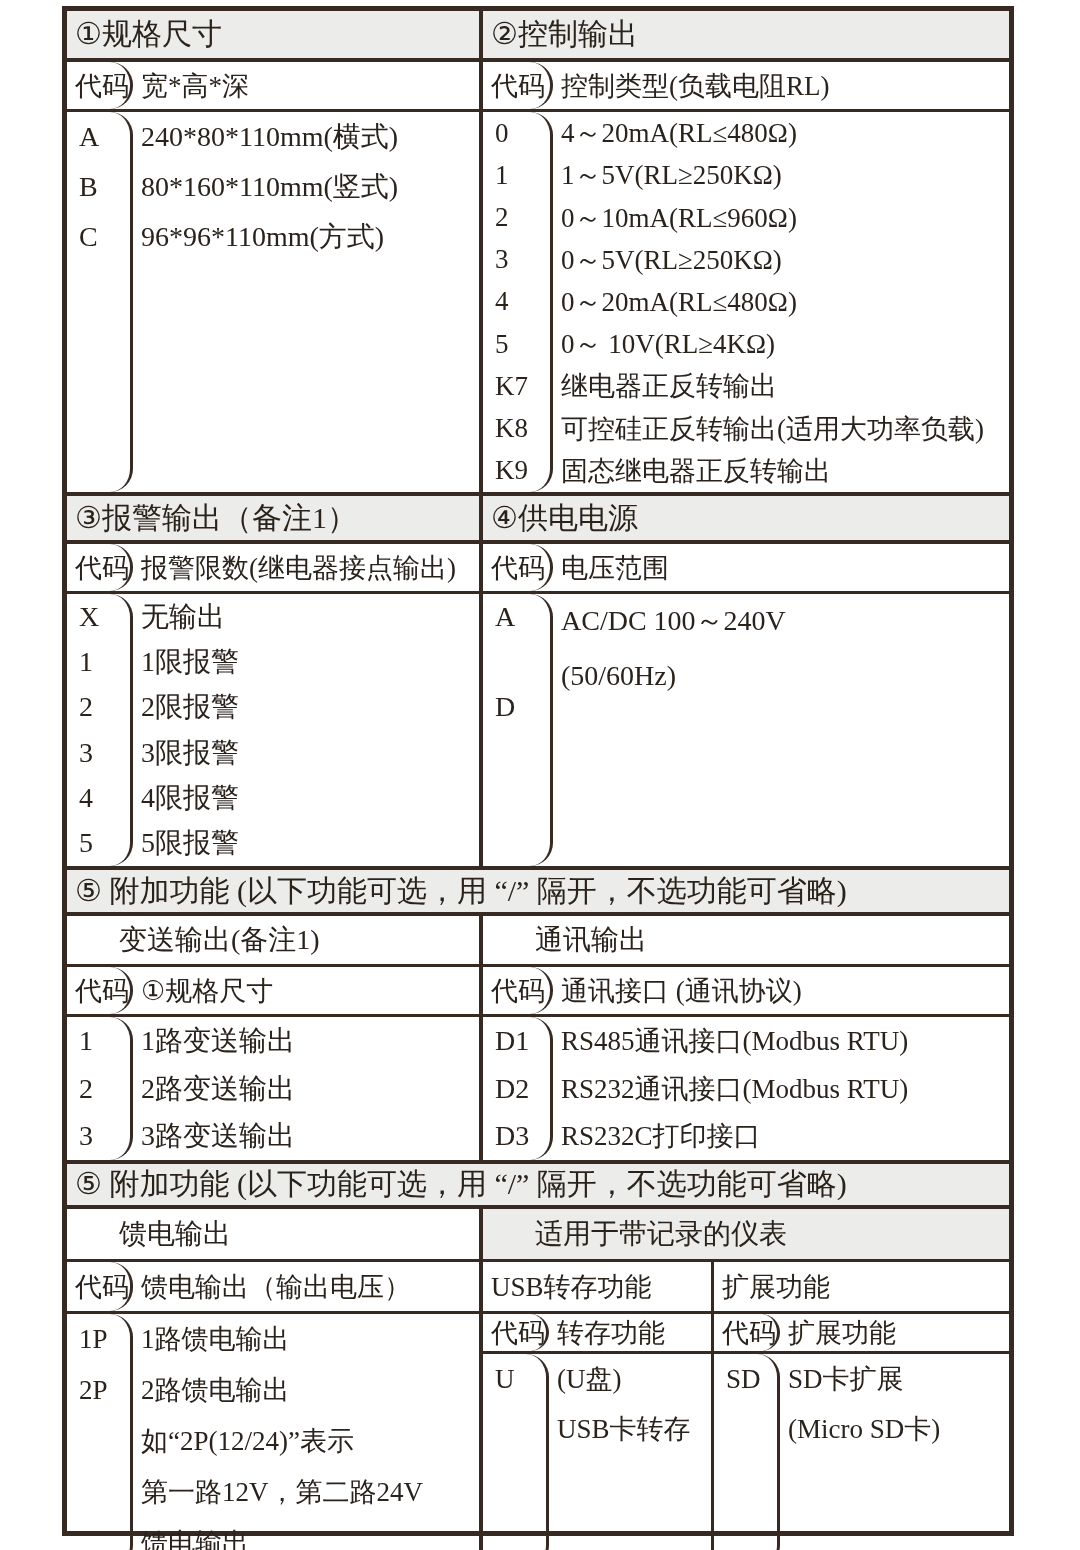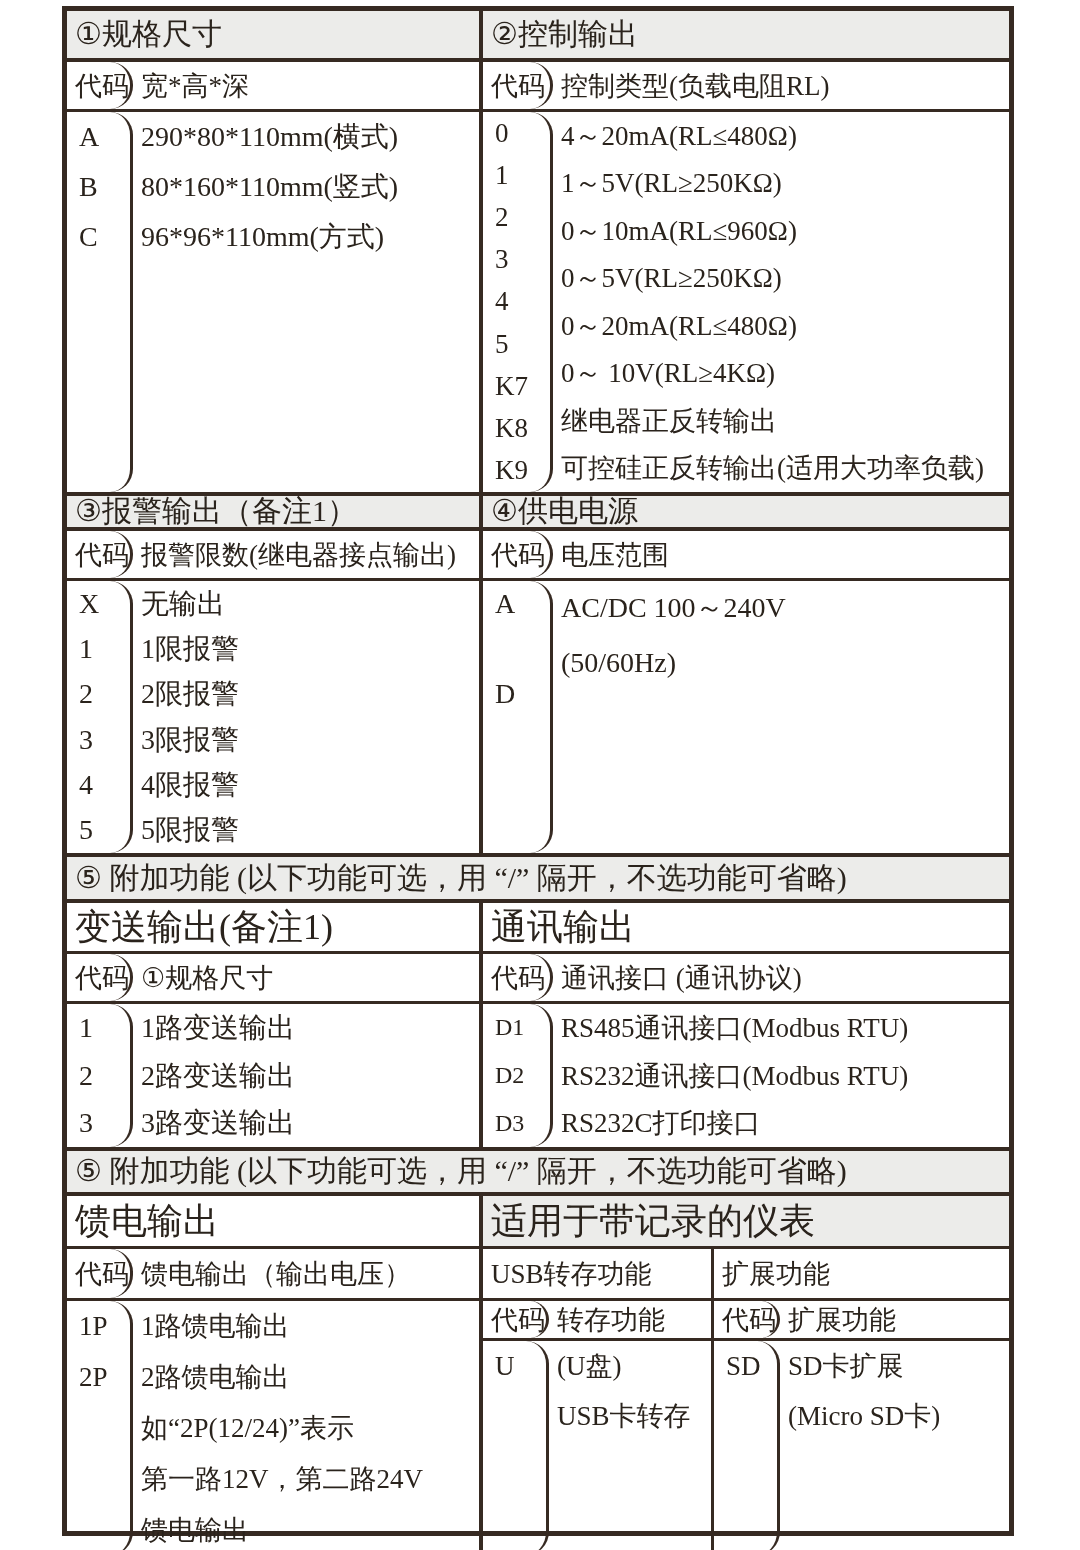--- a/index.html
+++ b/index.html
@@ -23,21 +23,21 @@
   .hr{ flex:1; display:flex; min-width:0; }
   .line{ display:flex; align-items:center; padding-left:8px; white-space:nowrap; overflow:hidden; }
   .code{ flex:0 0 66px; width:66px; border-right:3px solid var(--bd,#362a22);border-radius:23px; }
   .w70{ flex:0 0 70px; width:70px; }
   .fill{ flex:1; min-width:0; }
   .col{ display:flex; flex-direction:column; min-width:0; }
   .codecol .line{ padding-left:12px; }
   .h50{ flex:0 0 50px; height:50px; }
   .fx{ flex:1 1 0; }
   .title{ font-size:30px; }
-  .sub{ font-size:36px; }
+  .sub{ font-size:28px;margin-left:44px; }
   .subt{ display:flex; flex-direction:column; min-width:0; }
   .sub231{ flex:0 0 231px; width:231px; border-right:3px solid var(--bd,#362a22); }
 </style>
 </head>
 <body>
 
 <div class="sheet">
   <div class="tbl">
 
     <div class="band bb4 hd" style="height:51px">
@@ -61,21 +61,21 @@
     </div>
 
     <div class="band bb4" style="height:384px">
       <div class="hl">
         <div class="col code codecol" style="font-size:28px">
           <div class="line h50">A</div>
           <div class="line h50">B</div>
           <div class="line h50">C</div>
         </div>
         <div class="col fill" style="font-size:28px">
-          <div class="line h50">290*80*110mm(横式)</div>
+          <div class="line h50">240*80*110mm(横式)</div>
           <div class="line h50">80*160*110mm(竖式)</div>
           <div class="line h50">96*96*110mm(方式)</div>
         </div>
       </div>
       <div class="hr">
         <div class="col code w70 codecol">
           <div class="line fx">0</div>
           <div class="line fx">1</div>
           <div class="line fx">2</div>
           <div class="line fx">3</div>
@@ -87,25 +87,26 @@
         </div>
         <div class="col fill">
           <div class="line fx">4～20mA(RL≤480Ω)</div>
           <div class="line fx">1～5V(RL≥250KΩ)</div>
           <div class="line fx">0～10mA(RL≤960Ω)</div>
           <div class="line fx">0～5V(RL≥250KΩ)</div>
           <div class="line fx">0～20mA(RL≤480Ω)</div>
           <div class="line fx">0～ 10V(RL≥4KΩ)</div>
           <div class="line fx">继电器正反转输出</div>
           <div class="line fx">可控硅正反转输出(适用大功率负载)</div>
-        </div>
-      </div>
-    </div>
-
-    <div class="band bb4 hd" style="height:35px">
+          <div class="line fx">固态继电器正反转输出</div>
+        </div>
+      </div>
+    </div>
+
+    <div class="band bb4 hd" style="height:48px">
       <div class="hl">
           <div class="line fill title">③报警输出（备注1）</div>
         </div>
       <div class="hr">
           <div class="line fill title">④供电电源</div>
         </div>
     </div>
 
     <div class="band bb3" style="height:50px">
       <div class="hl">
@@ -187,21 +188,21 @@
           <div class="line fx">2</div>
           <div class="line fx">3</div>
         </div>
         <div class="col fill">
           <div class="line fx">1路变送输出</div>
           <div class="line fx">2路变送输出</div>
           <div class="line fx">3路变送输出</div>
         </div>
       </div>
       <div class="hr">
-        <div class="col code w70 codecol" style="font-size:24px">
+        <div class="col code w70 codecol" style="font-size:28px">
           <div class="line fx">D1</div>
           <div class="line fx">D2</div>
           <div class="line fx">D3</div>
         </div>
         <div class="col fill">
           <div class="line fx">RS485通讯接口(Modbus RTU)</div>
           <div class="line fx">RS232通讯接口(Modbus RTU)</div>
           <div class="line fx">RS232C打印接口</div>
         </div>
       </div>

